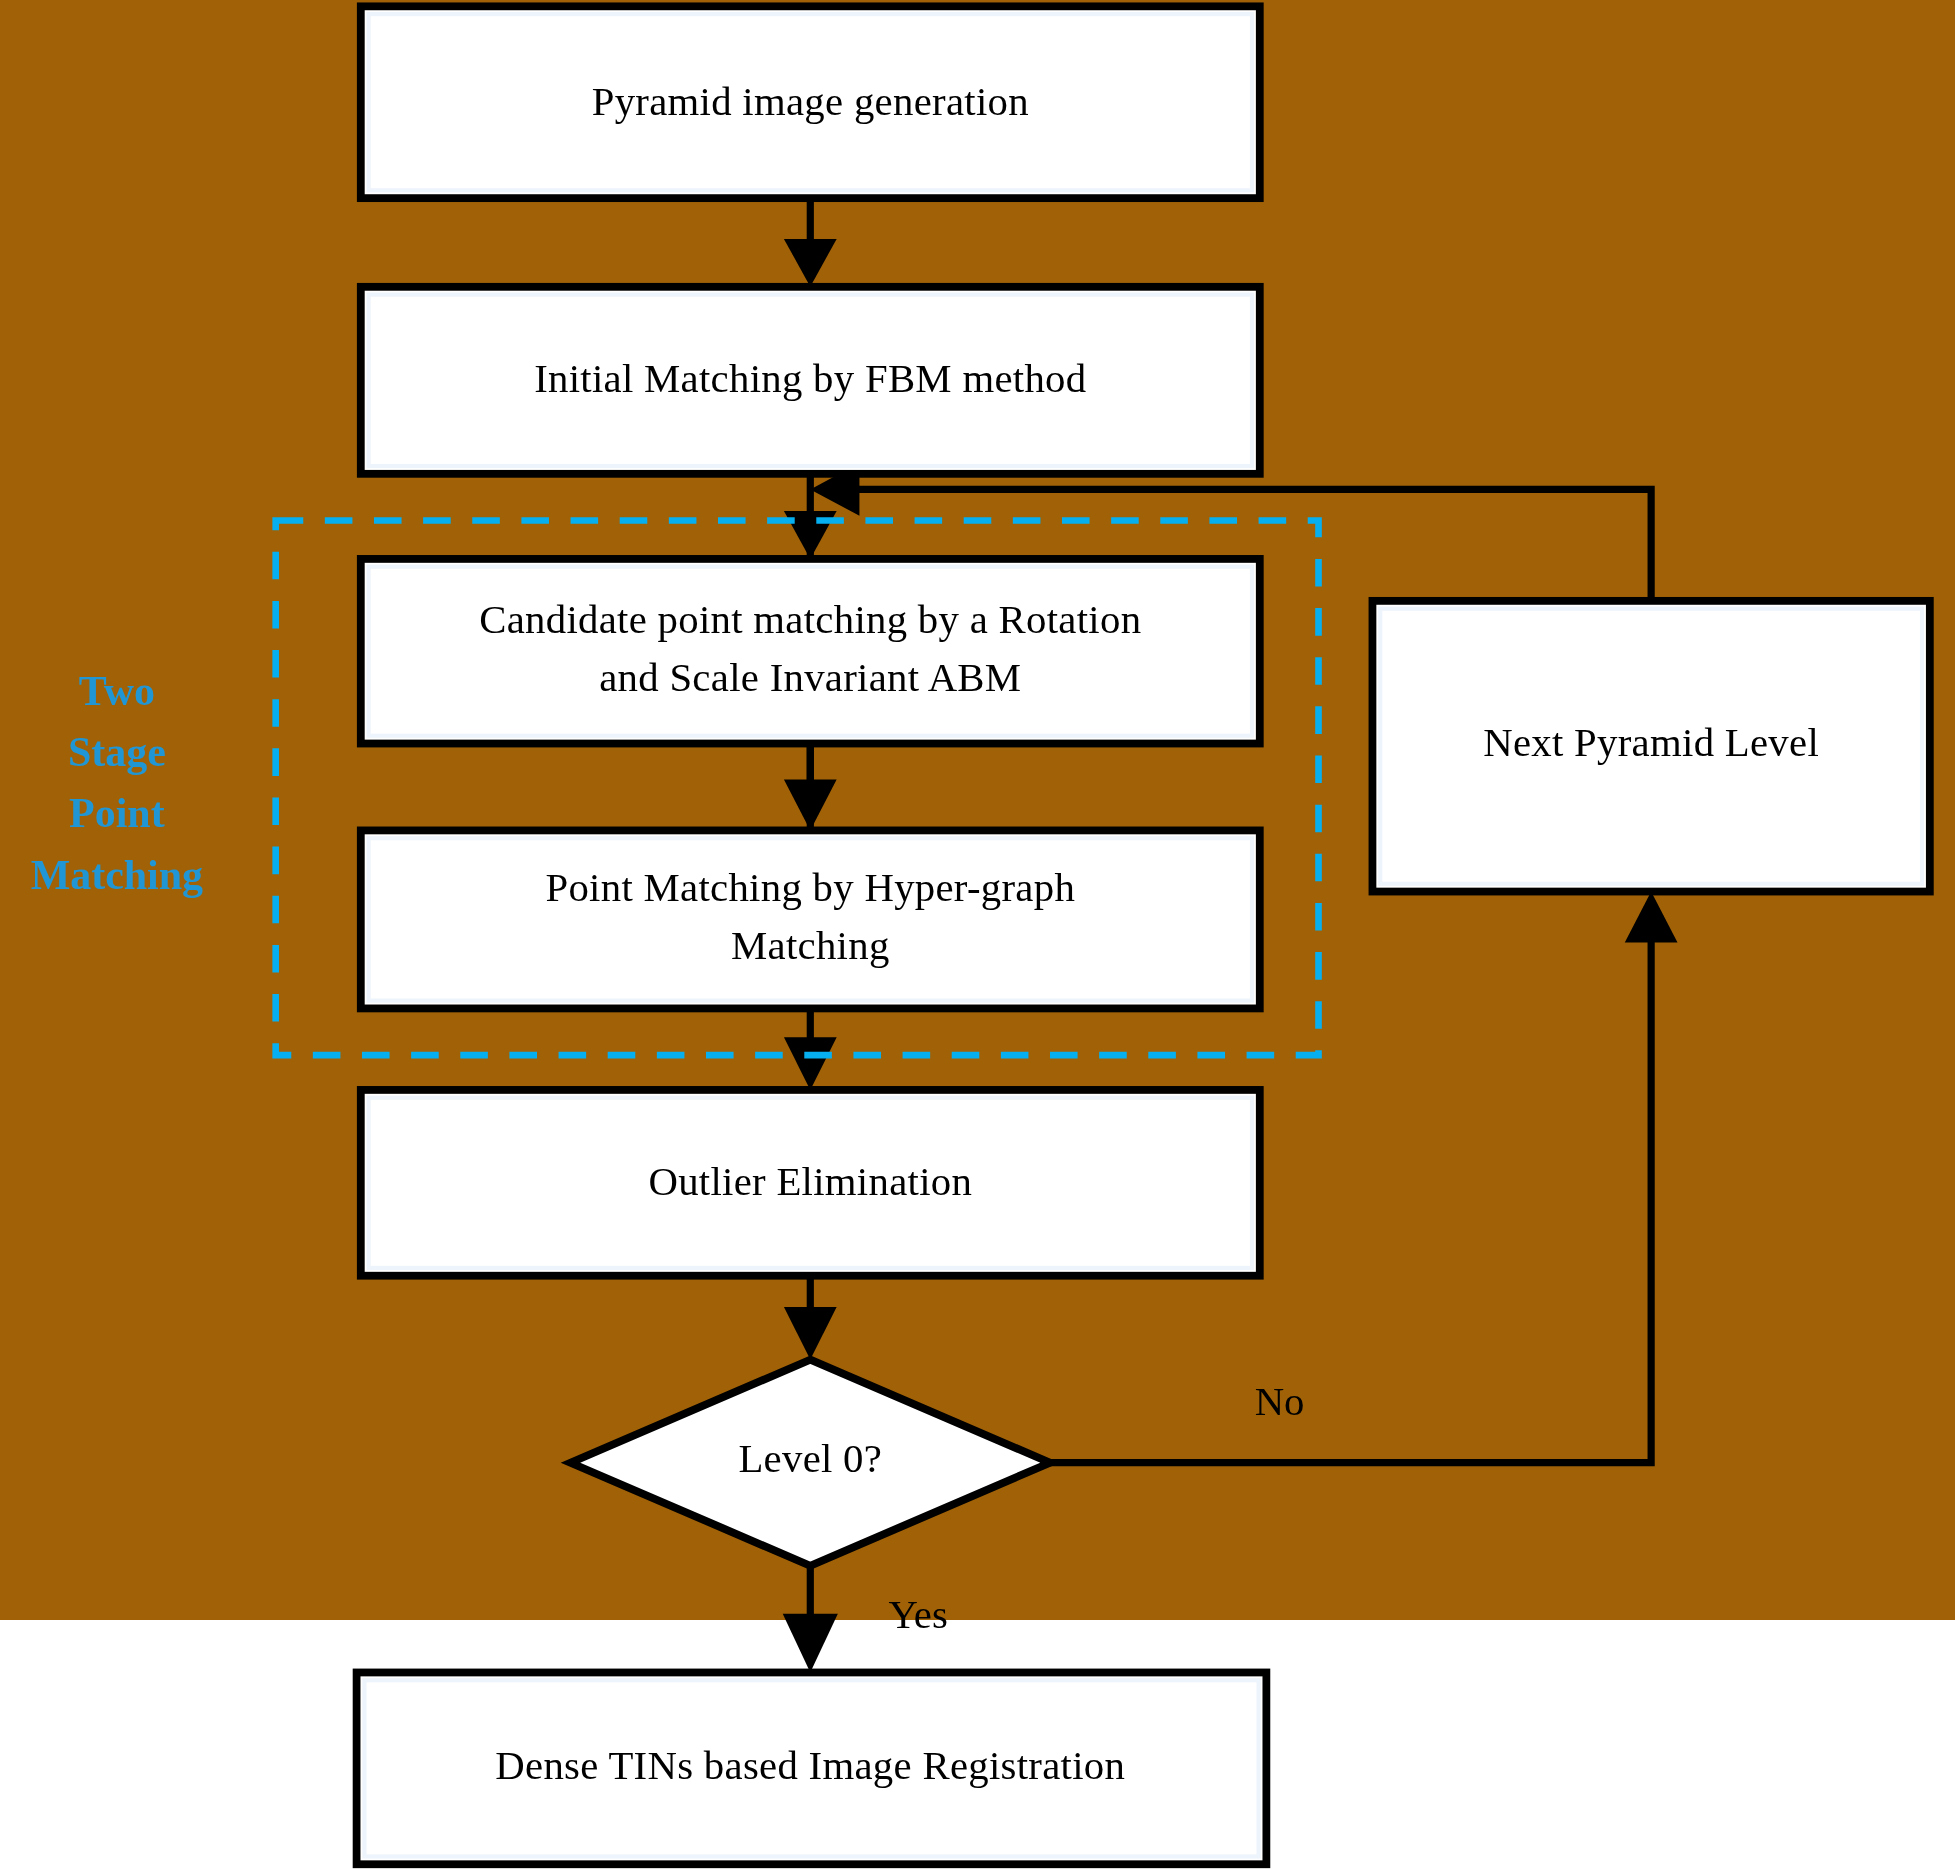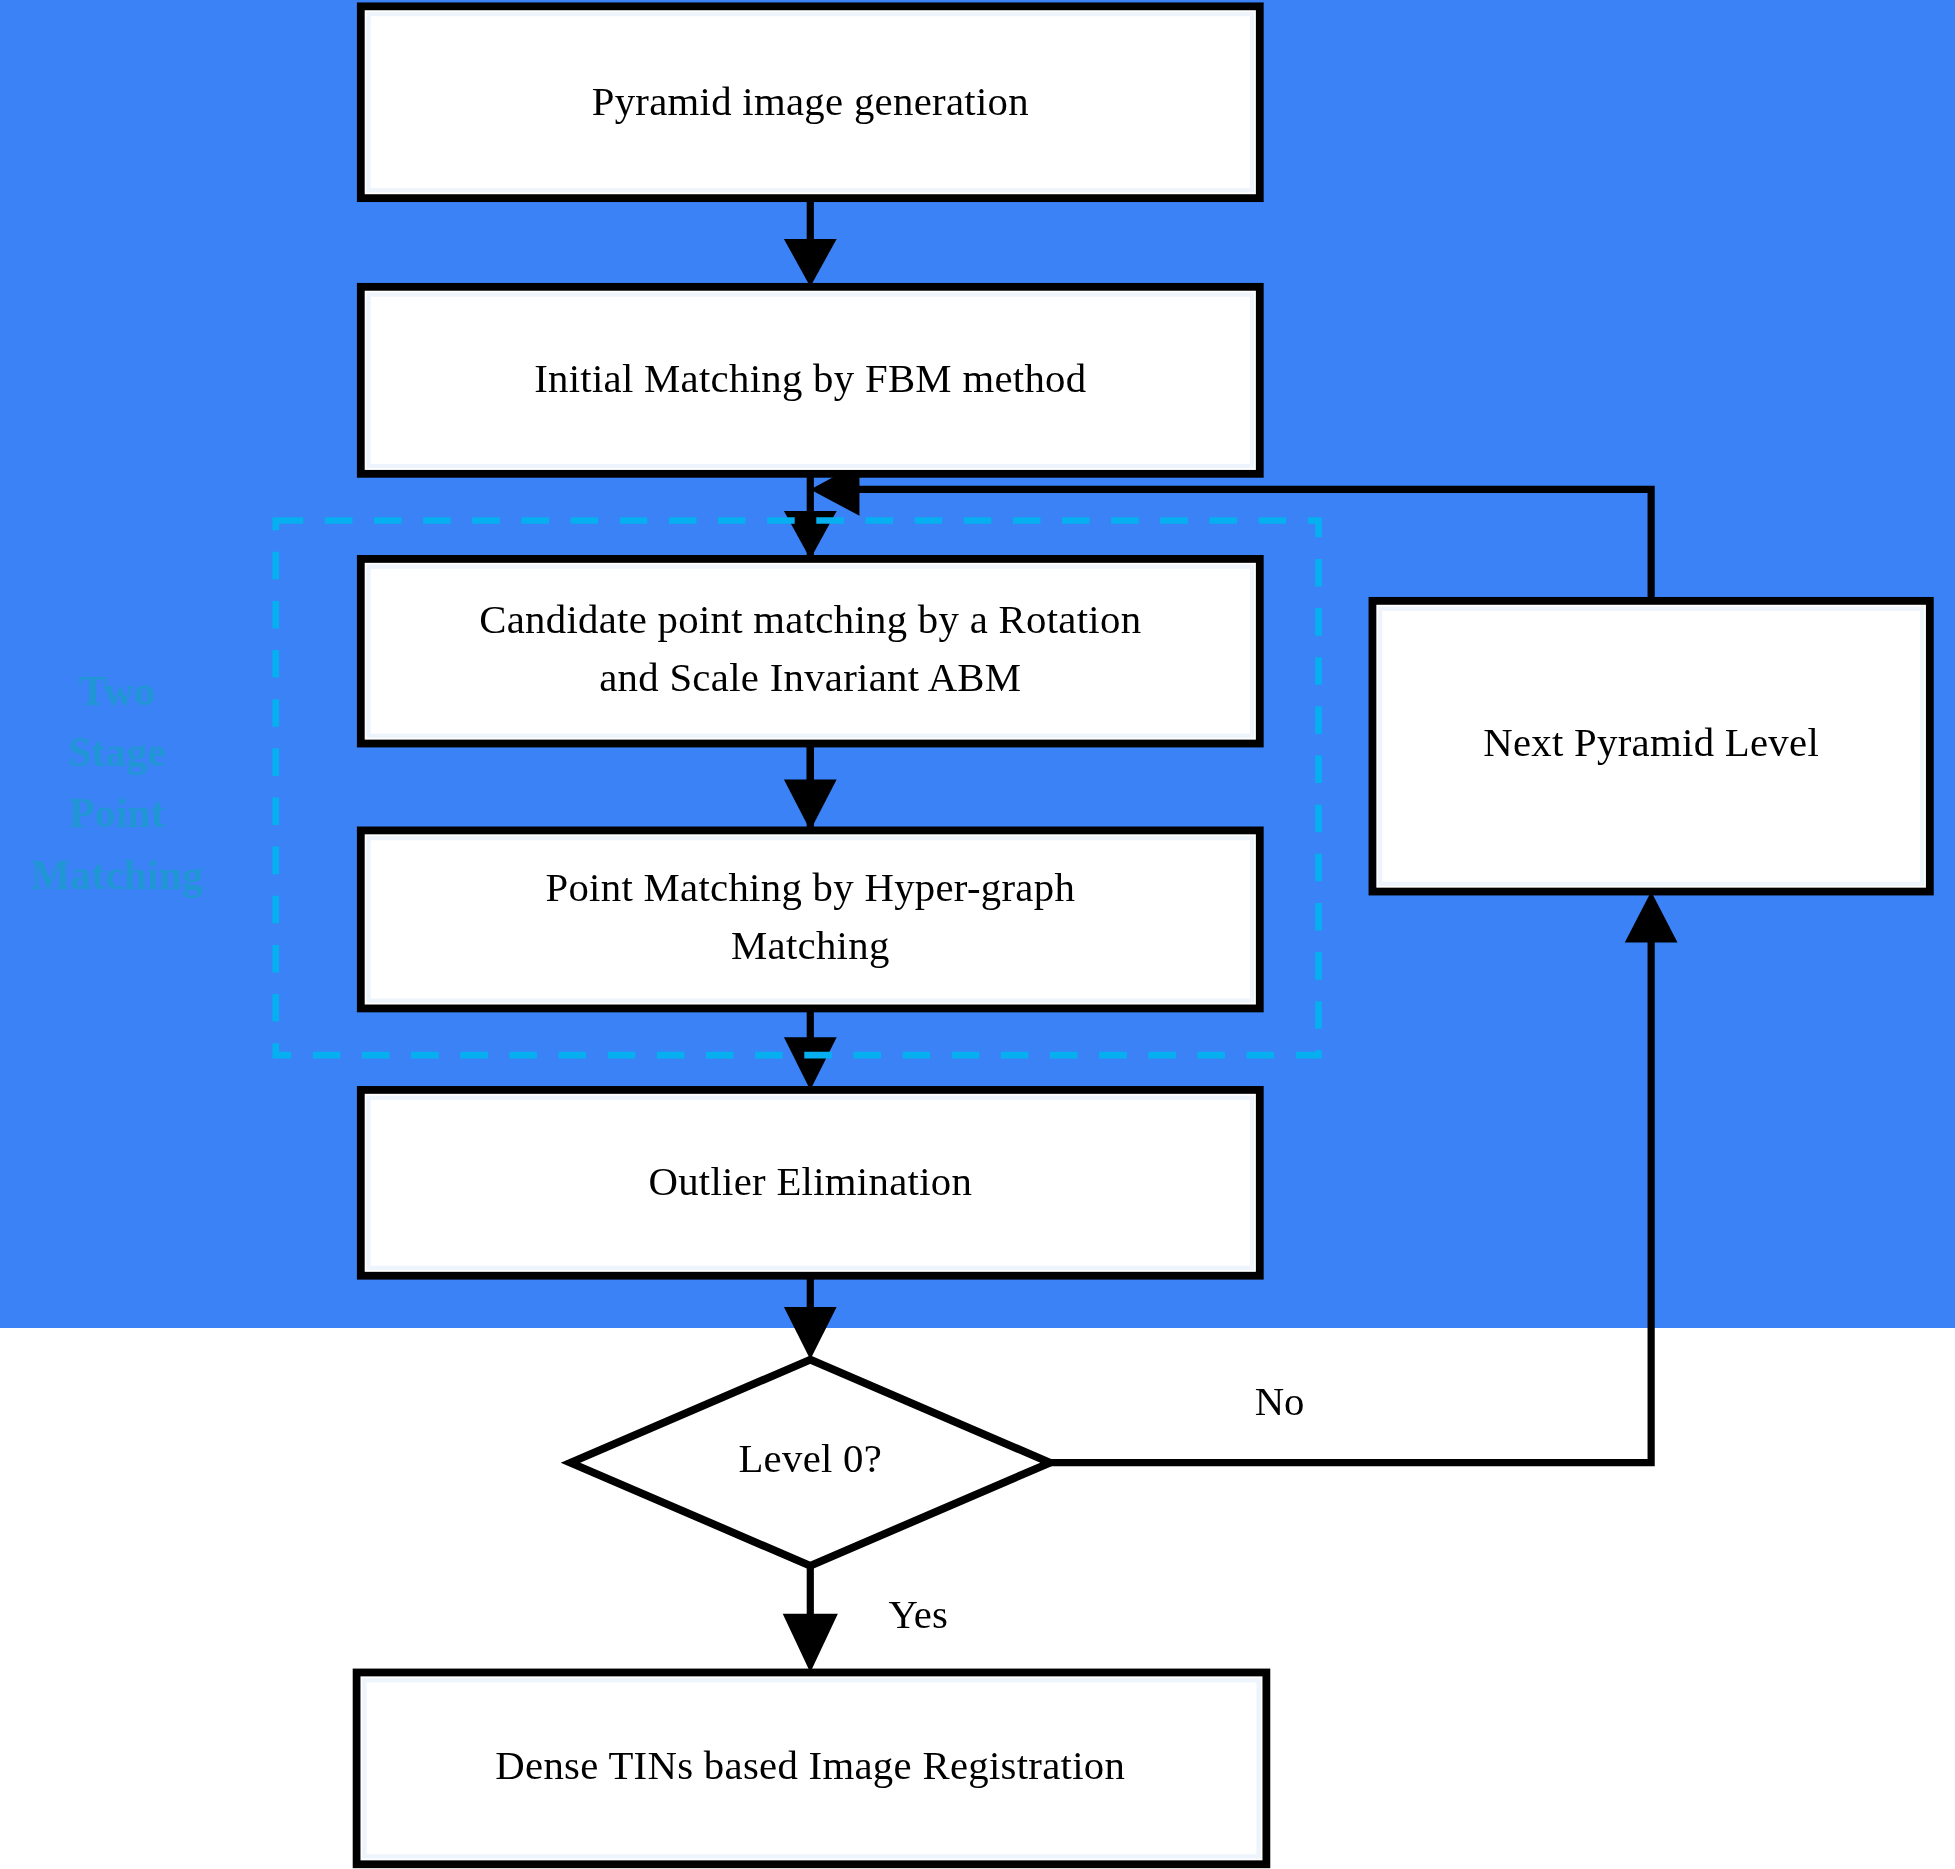--- a/index.html
+++ b/index.html
@@ -10,22 +10,22 @@
   }
   body {
     width: 1955px;
     height: 1870px;
     font-family: "Liberation Serif", "DejaVu Serif", serif;
     overflow: hidden;
   }
   #flow-root {
     position: relative;
     width: 1955px;
-    height: 1328px;
-    background: #3b82f6;
+    height: 1620px;
+    background: #a16207;
   }
   svg.flow-svg {
     position: absolute;
     left: 0;
     top: 0;
     width: 1955px;
     height: 1870px;
     display: block;
   }
   .node-box {

